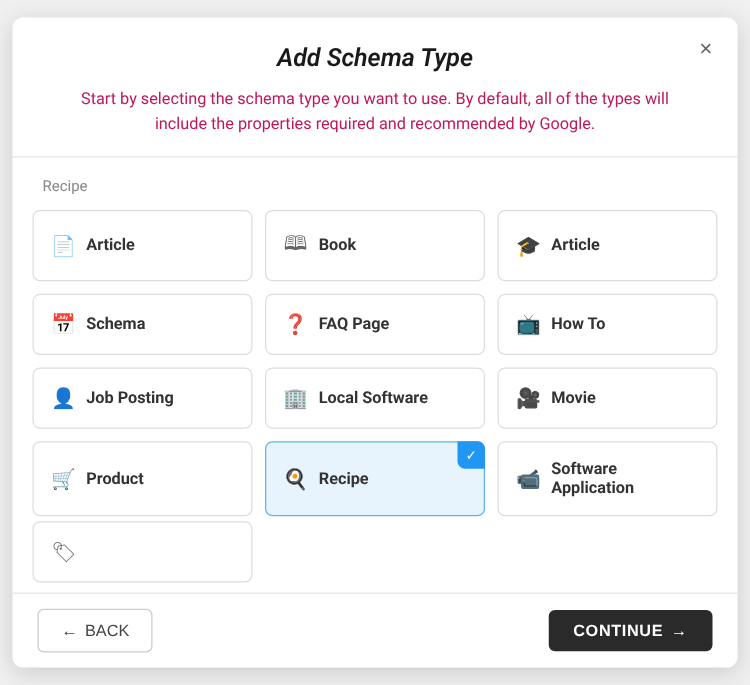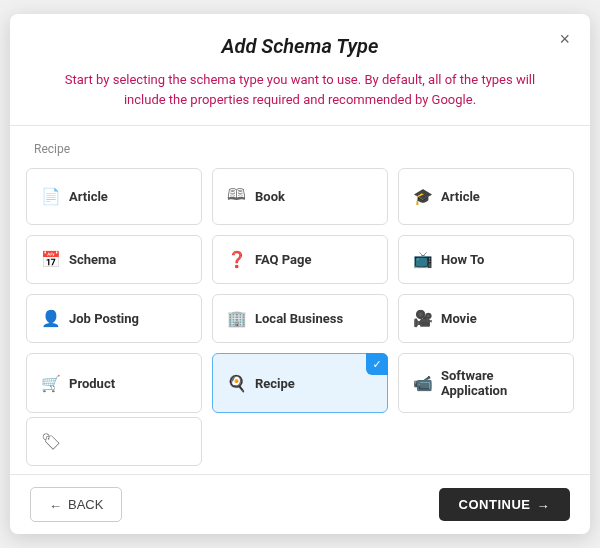--- a/index.html
+++ b/index.html
@@ -190,21 +190,21 @@
         <div class="schema-item">
           <span class="schema-icon">📺</span>
           <span class="schema-label">How To</span>
         </div>
         <div class="schema-item">
           <span class="schema-icon">👤</span>
           <span class="schema-label">Job Posting</span>
         </div>
         <div class="schema-item">
           <span class="schema-icon">🏢</span>
-          <span class="schema-label">Local Business</span>
+          <span class="schema-label">Local Software</span>
         </div>
         <div class="schema-item">
           <span class="schema-icon">🎥</span>
           <span class="schema-label">Movie</span>
         </div>
         <div class="schema-item">
           <span class="schema-icon">🛒</span>
           <span class="schema-label">Product</span>
         </div>
         <div class="schema-item selected">

